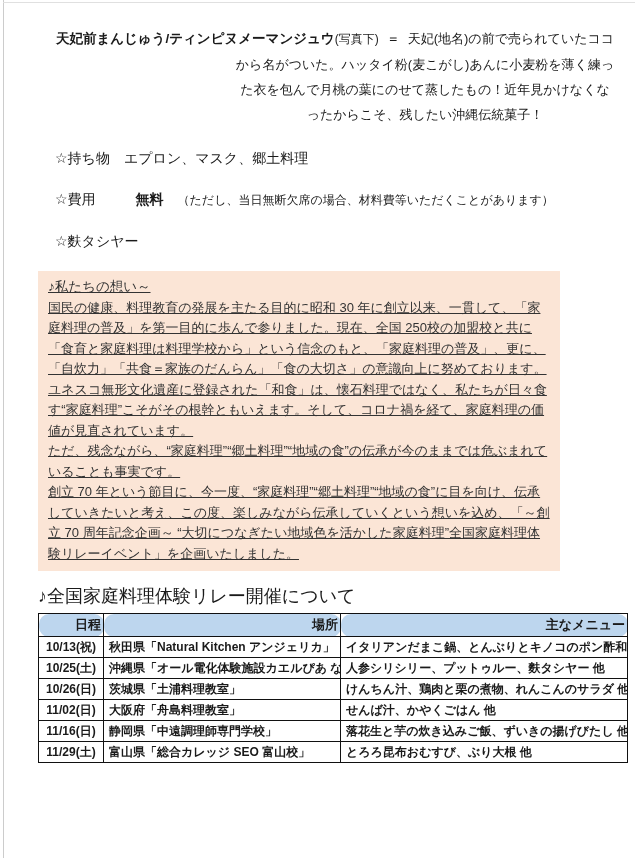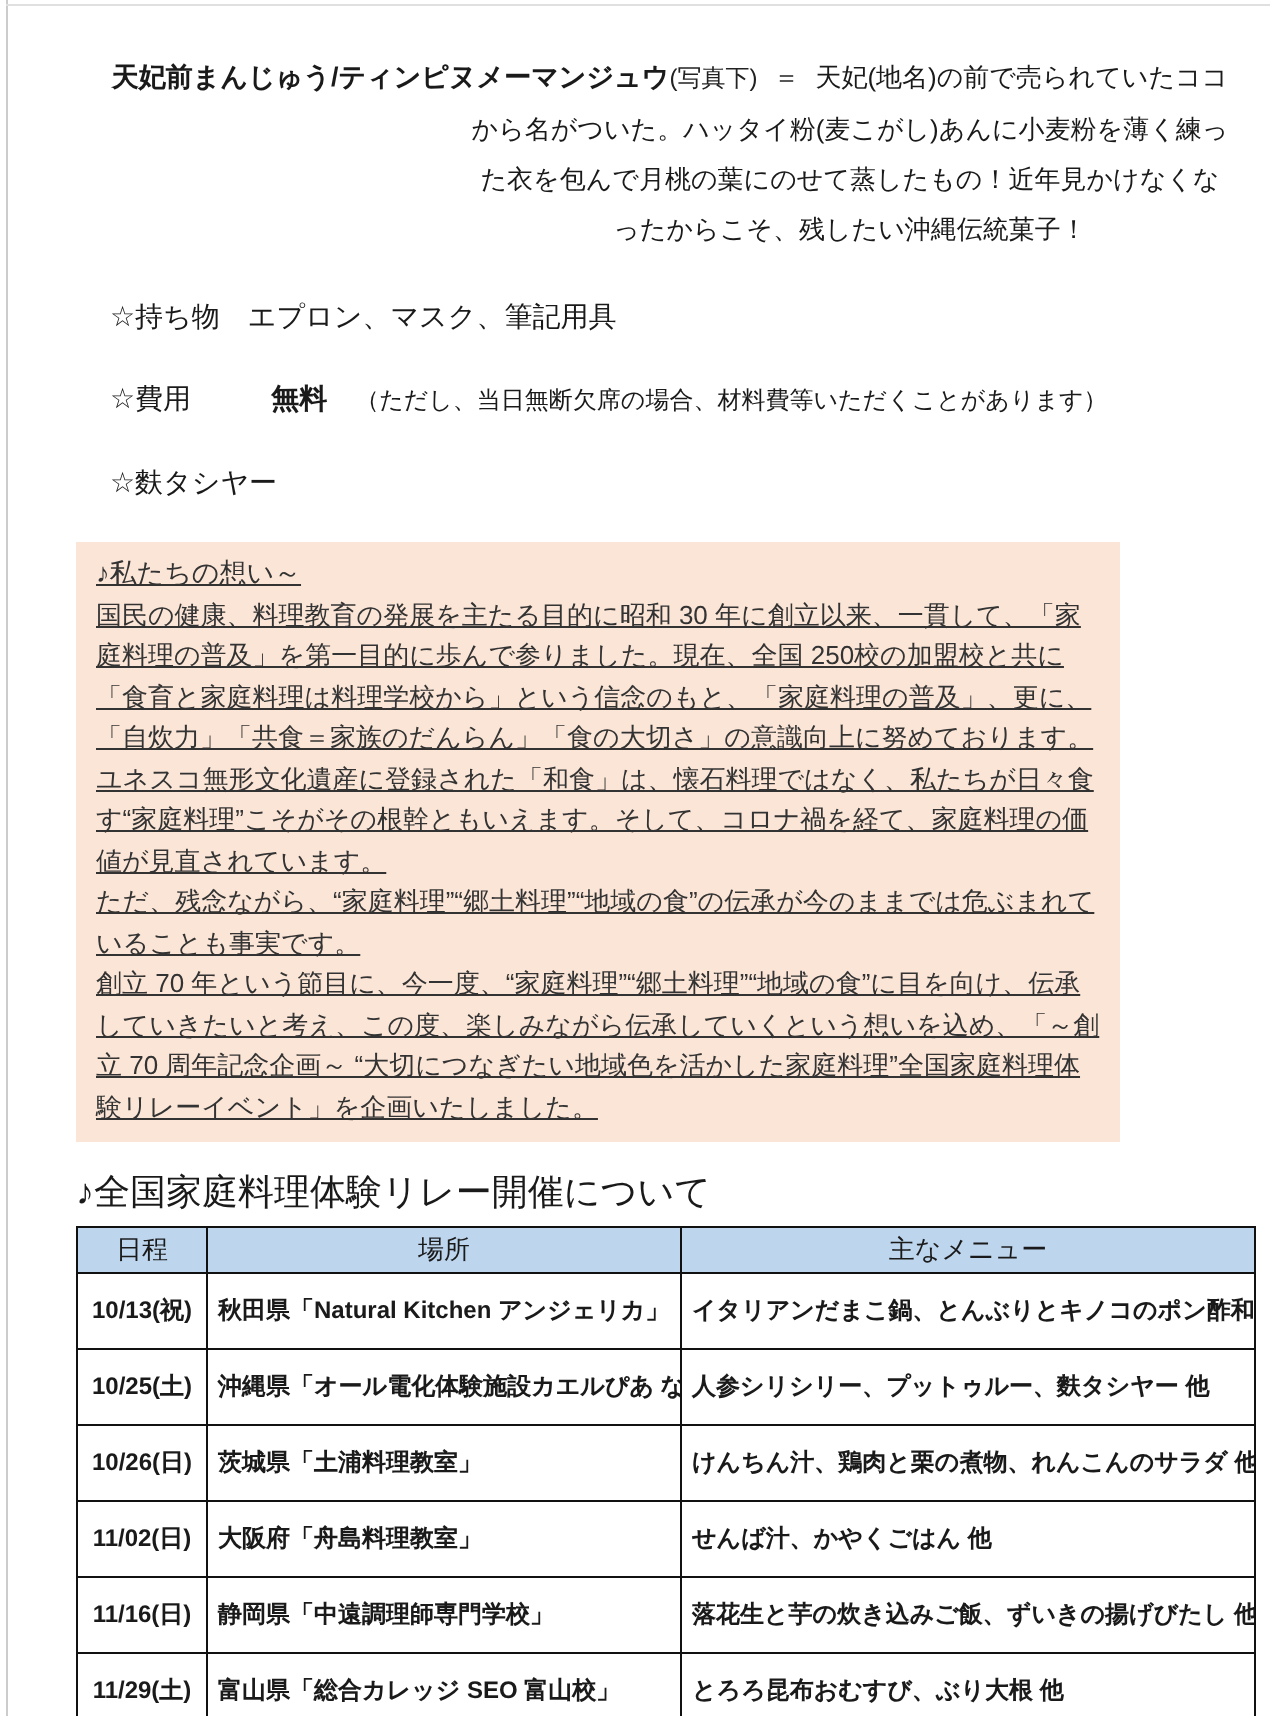--- a/index.html
+++ b/index.html
@@ -49,42 +49,42 @@
   .thoughts-heading { font-size:13.5px; }
 
   
   .relay-heading { margin:13px 0 0 38px; font-size:18px; }
   .schedule-table {
     margin:5px 0 0 38px; width:589px;
     border-collapse:collapse; table-layout:fixed;
   }
   .schedule-table th, .schedule-table td { border:1px solid #111; overflow:hidden; white-space:nowrap; }
   .schedule-table th {
-    background:#BDD6EE; font-size:13px; font-weight:normal;
-    height:23px; text-align:center; padding:1px 2px;
+    background:#BDD6EE; font-size:13px; font-weight:bold;
+    height:23px; text-align:right; padding:1px 2px;border-radius:10px;
   }
-  .schedule-table td { font-size:12px; height:38px; padding:1px 5px; }
+  .schedule-table td { font-size:12px; height:21px; padding:1px 5px; }
   .col-date  { width:65px; }
   .col-place { width:237px; }
   .col-menu  { width:287px; }
   td.cell-date { text-align:center; font-weight:bold; }
   td.cell-place, td.cell-menu { text-align:left; font-weight:bold;margin-left:46px; }
 </style>
 </head>
 <body>
 
 <div class="page">
   <div class="page-edge-left"></div>
   <div class="page-edge-top"></div>
 
   <p class="intro"><span class="ttl">天妃前まんじゅう/ティンピヌメーマンジュウ</span><span class="note">(写真下)</span><span class="eq">＝</span><span>天妃(地名)の前で売られていたココから名がついた。ハッタイ粉(麦こがし)あんに小麦粉を薄く練った衣を包んで月桃の葉にのせて蒸したもの！近年見かけなくなったからこそ、残したい沖縄伝統菓子！</span></p>
 
   <div class="star-items">
     <div class="star-line">
-      <span class="star-label">☆持ち物</span><span class="sp-gap"></span><span>エプロン、マスク、筆記用具</span>
+      <span class="star-label">☆持ち物</span><span class="sp-gap"></span><span>エプロン、マスク、郷土料理</span>
     </div>
     <div class="star-line">
       <span class="star-label">☆費用</span><span class="sp-gap-wide"></span><span class="fee-value">無料</span><span class="sp-gap"></span><span class="fee-note">（ただし、当日無断欠席の場合、材料費等いただくことがあります）</span>
     </div>
     <div class="star-line">
       <span class="star-label">☆麩タシヤー</span>
     </div>
   </div>
 
 

